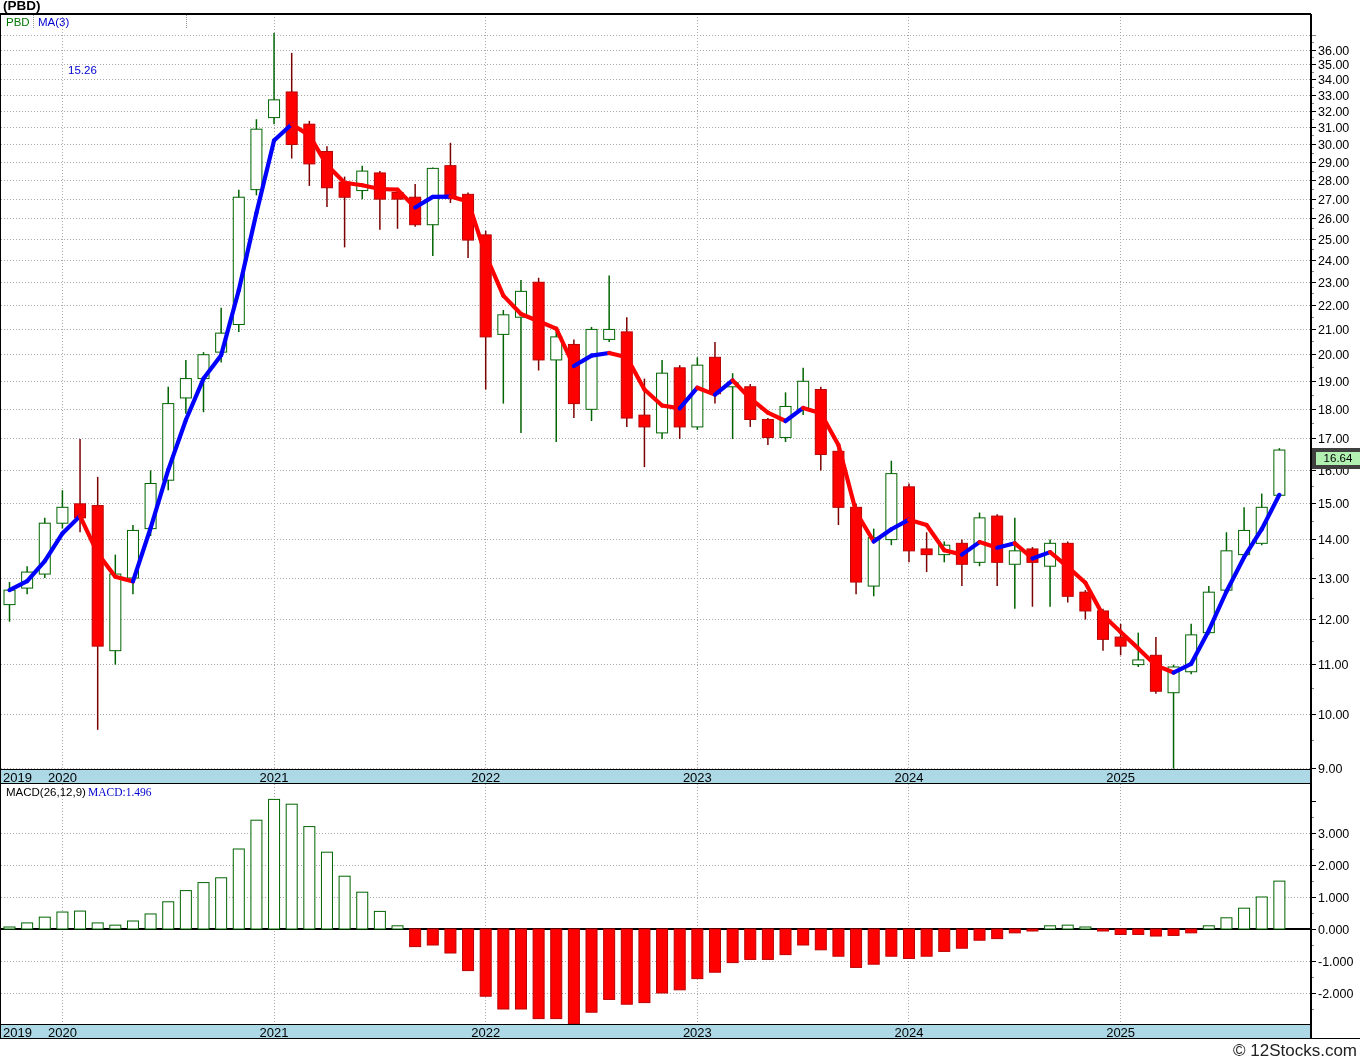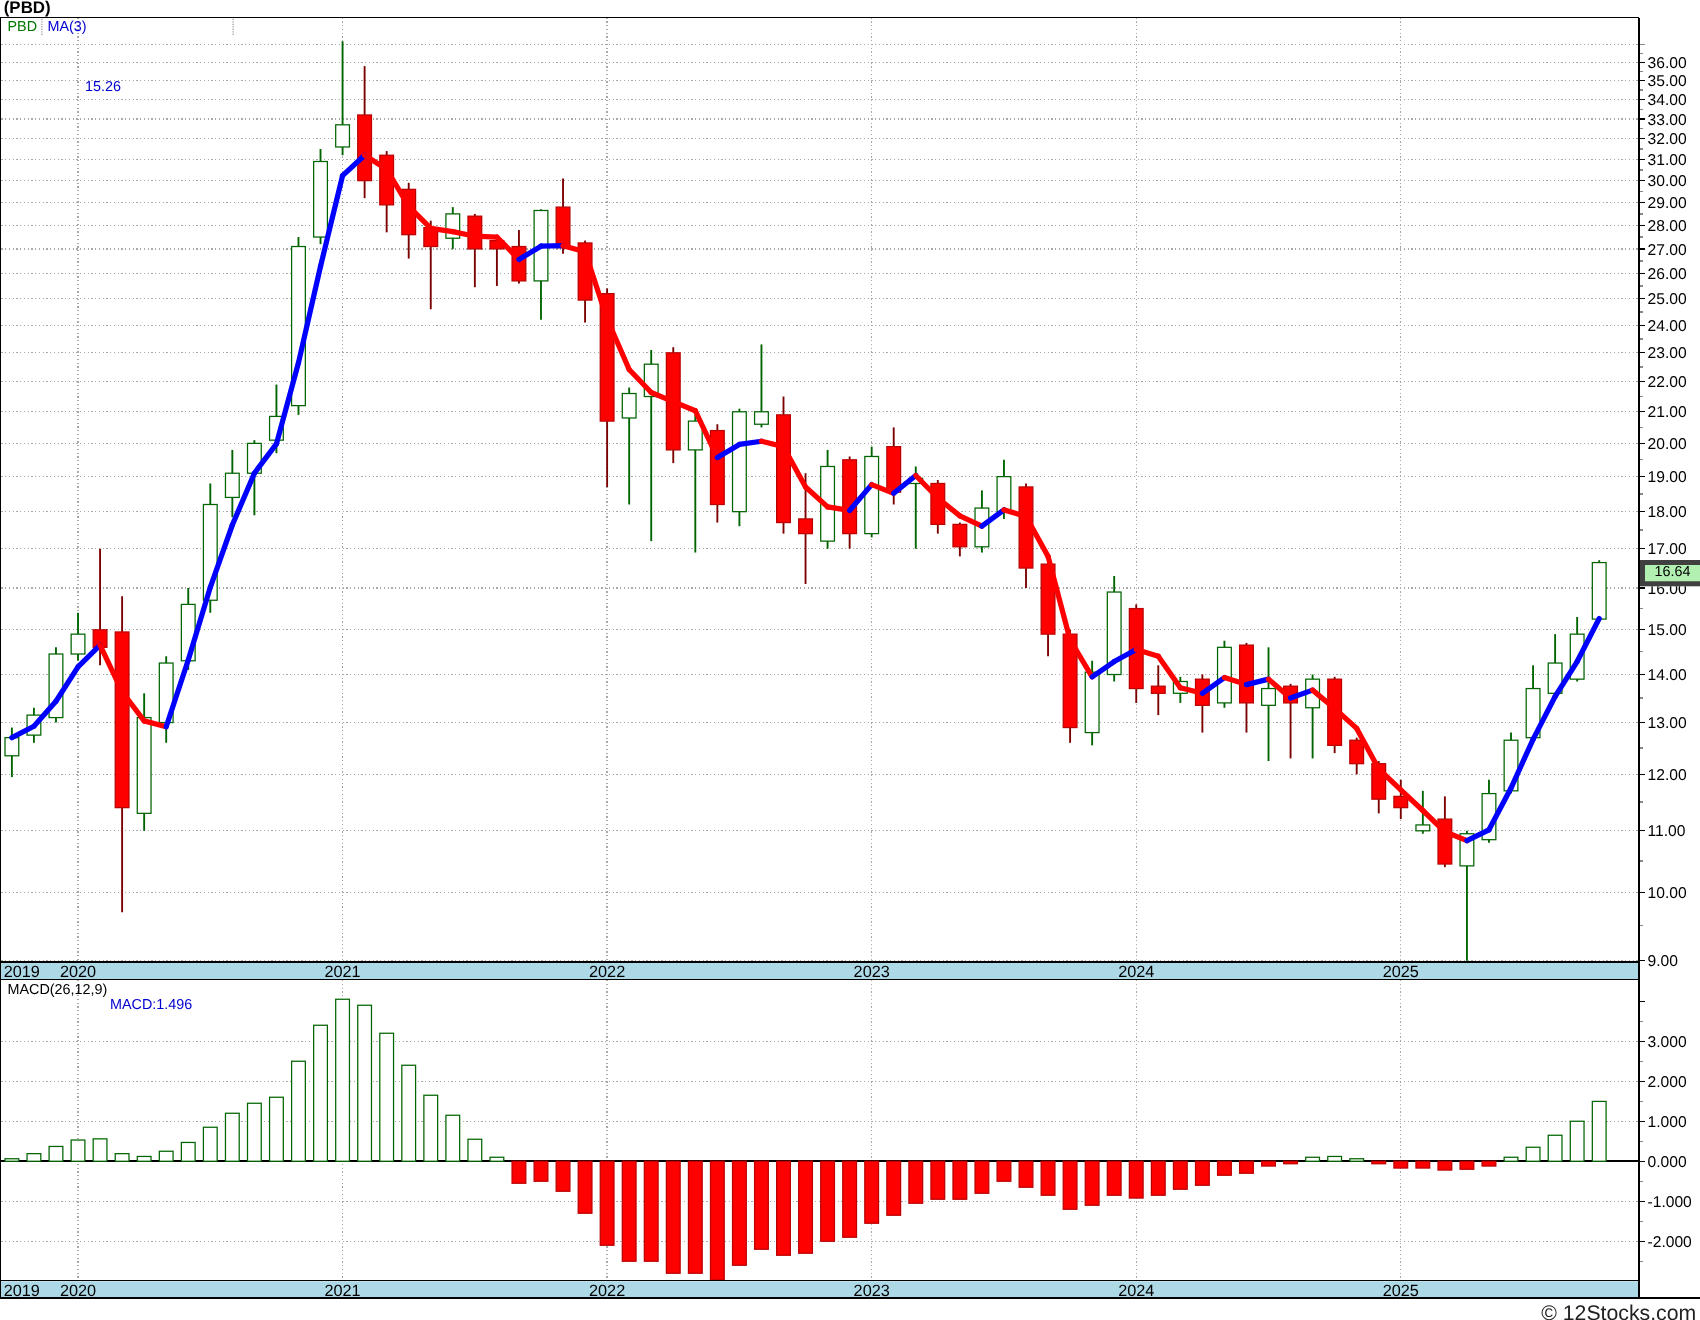--- a/index.html
+++ b/index.html
@@ -7,21 +7,21 @@
        font-family:"Liberation Sans",sans-serif;}
   #chart-svg{position:absolute;left:0;top:0;}
   .title{position:absolute;left:3px;top:-2px;font-size:13.5px;font-weight:bold;color:#000;}
   .legend-main{position:absolute;left:0;top:16px;font-size:11.5px;}
   .legend-main .sym{position:absolute;left:6px;top:0;color:#007700;}
   .legend-main .ma-l{position:absolute;left:38px;top:0;color:#0000D0;text-align:right;}
   .legend-main .ma-v{position:absolute;left:68px;top:0;color:#0000D0;margin-top:48px;}
   .vsep{position:absolute;top:15px;height:13px;width:0;border-left:1px dotted #999;}
   .legend-macd{position:absolute;left:0;top:786px;font-size:11.5px;}
   .legend-macd .m1{position:absolute;left:6px;top:0;color:#000;white-space:nowrap;}
-  .legend-macd .m2{position:absolute;left:88px;top:12px;color:#0000D0;white-space:nowrap;}
+  .legend-macd .m2{position:absolute;left:88px;top:0;color:#0000D0;white-space:nowrap;font-family:Liberation Serif, serif;}
   .pricebox{position:absolute;left:1312px;top:448px;width:44px;height:13px;
             background:#B2F0B2;border:4px solid #404040;font-size:11.5px;color:#000;
             text-align:center;line-height:13px;}
   .copyright{position:absolute;right:3px;top:1041px;font-size:17px;color:#222;}
 </style>
 </head>
 <body>
 
 <div id="app">
   <svg id="chart-svg" width="1360" height="1056">

